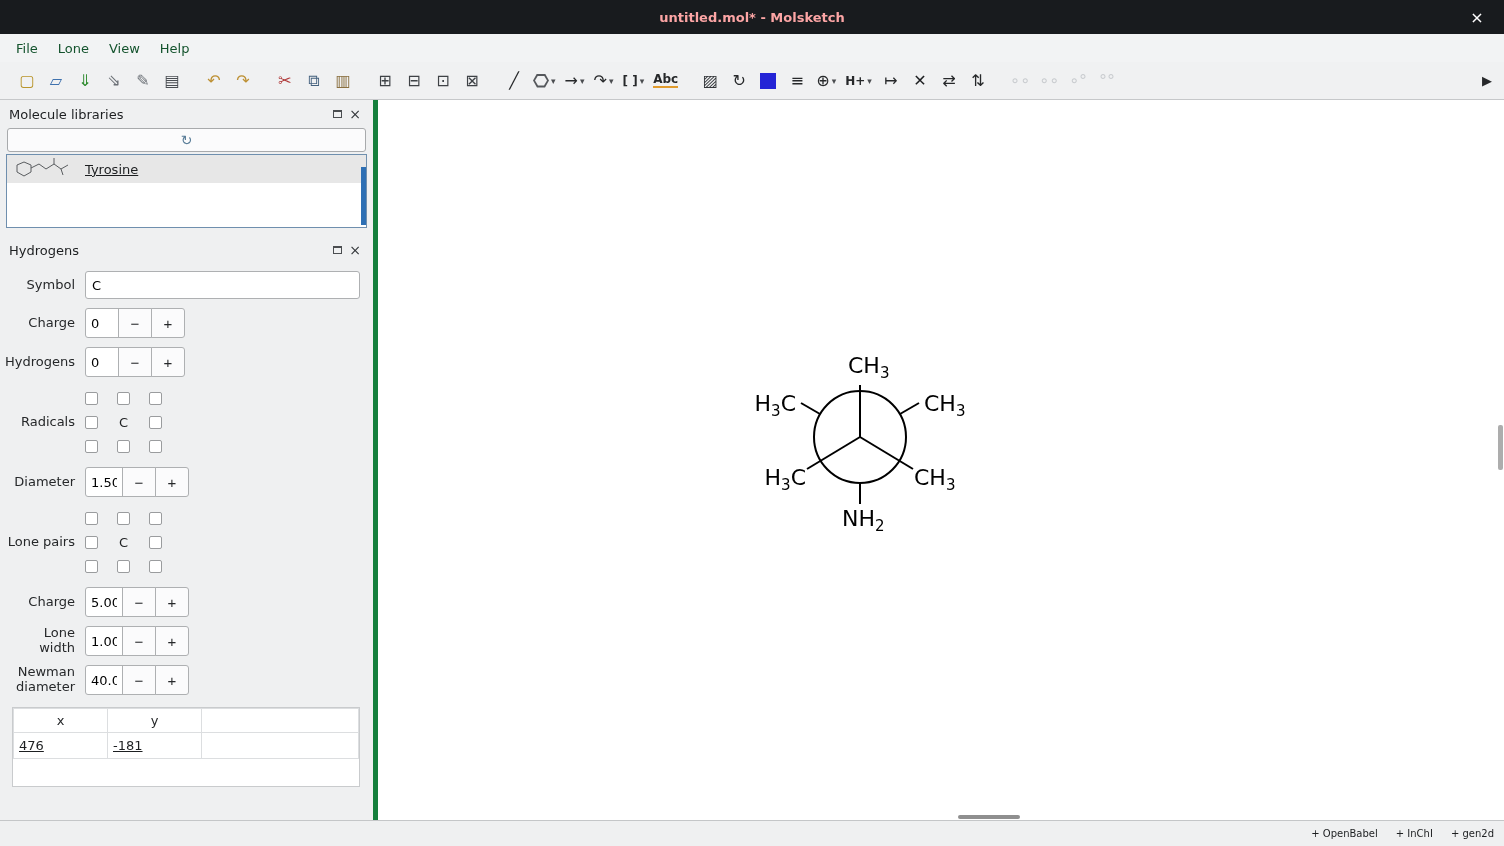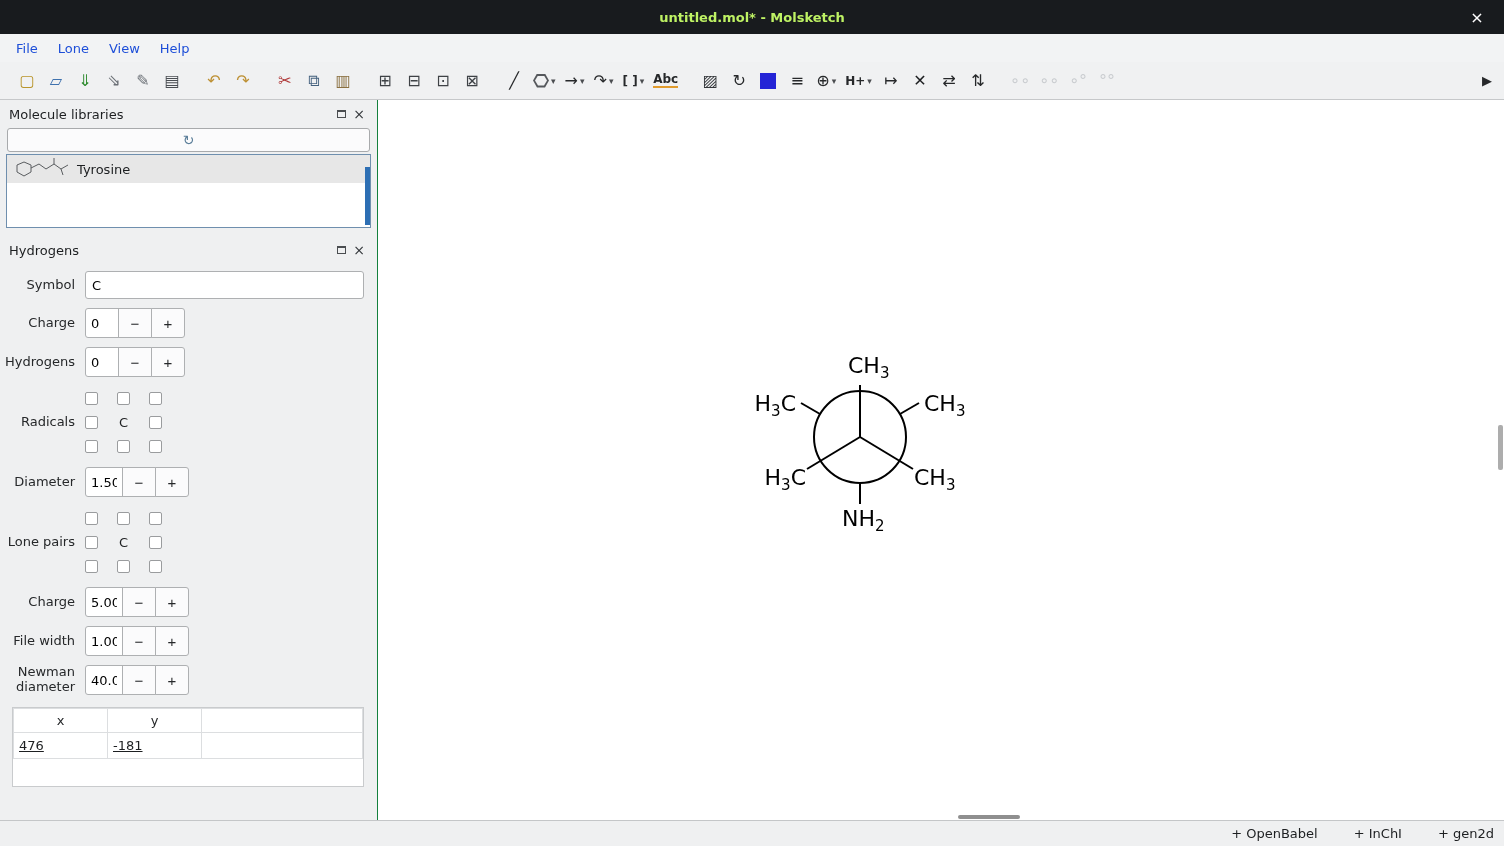--- a/index.html
+++ b/index.html
@@ -4,60 +4,60 @@
 <style>
   * { box-sizing: border-box; margin: 0; padding: 0; }
   html,body { width:1504px; height:846px; }
   body {
     font-family: "DejaVu Sans", "Liberation Sans", sans-serif;
     font-size: 13px; color:#1d1f21; background:#eff0f1; overflow:hidden;
   }
   
   .titlebar { height:34px; background:#181b1e; position:relative;
     display:flex; align-items:center; justify-content:center; }
-  .titlebar .title { color:#bef264; font-size:13px; font-weight:bold; }
+  .titlebar .title { color:#fca5a5; font-size:13px; font-weight:bold; }
   .titlebar .close { position:absolute; right:12px; top:0; height:34px; width:30px;
     display:flex; align-items:center; justify-content:center; color:#fff; font-size:16px; cursor:default; }
   
   .menubar { height:28px; background:#f2f3f4; display:flex; align-items:center; padding-left:6px; }
-  .menu-item { padding:4px 10px; font-size:13px; color:#1d4ed8;text-align:center; }
+  .menu-item { padding:4px 10px; font-size:13px; color:#14532d;text-align:center; }
   
   .toolbar { height:38px; background:#f0f1f2; border-bottom:1px solid #c6c8ca;
     display:flex; align-items:center; padding:0 8px 0 14px; }
   .tb-group { display:flex; align-items:center; gap:3px; margin-right:16px; }
   .tb-btn { min-width:26px; height:26px; display:flex; align-items:center; justify-content:center;
     gap:2px; padding:0 3px; border-radius:3px; }
   .tb-btn .glyph { font-size:16px; line-height:1; }
   .tb-btn .glyph.small { font-size:12px; font-weight:bold; }
   .tb-btn .glyph.abc { font-size:12px; font-weight:bold; border-bottom:2px solid #e09b2d; padding-bottom:1px; }
   .tb-btn .caret { font-size:9px; color:#4a4d50; }
   .tb-btn.disabled { opacity:.45; }
   .hex { width:16px; height:14px; display:inline-block; position:relative;
     background:#55585c; clip-path:polygon(25% 0,75% 0,100% 50%,75% 100%,25% 100%,0 50%); }
   .hex::after { content:""; position:absolute; inset:2px; background:#f0f1f2;
     clip-path:polygon(25% 0,75% 0,100% 50%,75% 100%,25% 100%,0 50%); }
   .swatch { width:16px; height:16px; display:inline-block; }
   .tb-overflow { margin-left:auto; font-size:13px; color:#26282a; padding:0 4px; }
   
   .main { display:flex; height:720px; }
-  .sidebar { width:378px; background:#eff0f1; border-right:1px solid #15803d; padding:4px 5px; }
+  .sidebar { width:378px; background:#eff0f1; border-right:5px solid #15803d; padding:4px 5px; }
   .dock-header { display:flex; align-items:center; padding:2px 4px 4px; }
   .dock-header .dock-title { flex:1; font-size:13px; color:#1d1f21; }
   .dock-btn { width:18px; height:16px; display:flex; align-items:center; justify-content:center; }
   .float-icon { width:9px; height:8px; border:1px solid #4a4d50; border-top-width:2px; display:inline-block; }
   .dock-close { font-size:14px; line-height:1; color:#33363a; }
   .refresh-btn { height:24px; margin:2px 2px 0; border:1px solid #a8aaac; border-radius:3px;
     background:#fbfbfc; display:flex; align-items:center; justify-content:center; }
   .refresh-btn .glyph { font-size:14px; color:#5b7e99; }
   .lib-tabbar { margin-top:9px; height:26px; border-bottom:1px solid #9ea0a2;
     display:flex; justify-content:center; }
   .lib-tab { background:#fcfcfc; border:1px solid #9ea0a2; border-bottom:none;
     border-radius:4px 4px 0 0; padding:4px 16px 3px; font-size:13px; position:relative; top:1px; }
   .lib-list { margin:2px 1px 0; background:#ffffff; border:1px solid #6f8fae; height:74px; position:relative; }
-  .lib-item { display:flex; align-items:center; height:28px; background:#e7e7e7; padding:0 6px; gap:4px; }
+  .lib-item { display:flex; align-items:center; height:28px; background:#e7e7e7; padding:0 6px; gap:12px;text-decoration:underline; }
   .lib-item-label { font-size:13px; color:#1d1f21; }
   .lib-scroll-thumb { position:absolute; right:0; top:12px; width:5px; height:58px; background:#2d6fb4; }
   .panel-gap { height:12px; }
   
   .props-row { display:flex; align-items:center; margin:9px 8px 9px 0; }
   .props-label { width:80px; flex:0 0 80px; text-align:right; padding-right:10px;
     font-size:13px; color:#26282a; line-height:1.15; }
   .text-input { flex:1; height:28px; border:1px solid #aeb0b2; border-radius:3px;
     background:#fff; padding:0 6px; font:13px "DejaVu Sans","Liberation Sans",sans-serif; }
   .spin-value { height:30px; border:1px solid #aeb0b2; border-radius:3px 0 0 3px;
@@ -81,21 +81,21 @@
   .mol { position:absolute; left:332px; top:207px; }
   .mol-label { font:22px "DejaVu Sans","Liberation Sans",sans-serif; fill:#000; }
   .mol-sub { font-size:15px; }
   .vscroll-thumb { position:absolute; right:1px; top:325px; width:5px; height:45px;
     background:#adadad; border-radius:2px; }
   .hscroll-thumb { position:absolute; left:580px; bottom:1px; width:62px; height:4px;
     background:#8f8f8f; border-radius:2px; }
   
   .statusbar { height:26px; background:#eff0f1; border-top:1px solid #c4c6c8;
     display:flex; align-items:center; justify-content:flex-end; padding-right:10px; }
-  .status-item { margin-left:36px; font-size:13px; color:#1d1f21; }
+  .status-item { margin-left:18px; font-size:10px; color:#1d1f21; }
 </style>
 </head>
 <body>
 
 <div class="titlebar">
   <div class="title">untitled.mol* - Molsketch</div>
   <div class="close">×</div>
 </div>
 
 <div class="menubar">
@@ -332,21 +332,21 @@
       </div>
 
       <div class="props-row">
         <div class="props-label">Charge</div>
         <input class="spin-value w46" value="5.00" style="">
         <button class="spin-btn">−</button>
         <button class="spin-btn last">+</button>
       </div>
 
       <div class="props-row">
-        <div class="props-label">File width</div>
+        <div class="props-label">Lone width</div>
         <input class="spin-value w46" value="1.00" style="">
         <button class="spin-btn">−</button>
         <button class="spin-btn last">+</button>
       </div>
 
       <div class="props-row">
         <div class="props-label">Newman diameter</div>
         <input class="spin-value w46" value="40.00" style="">
         <button class="spin-btn">−</button>
         <button class="spin-btn last">+</button>

